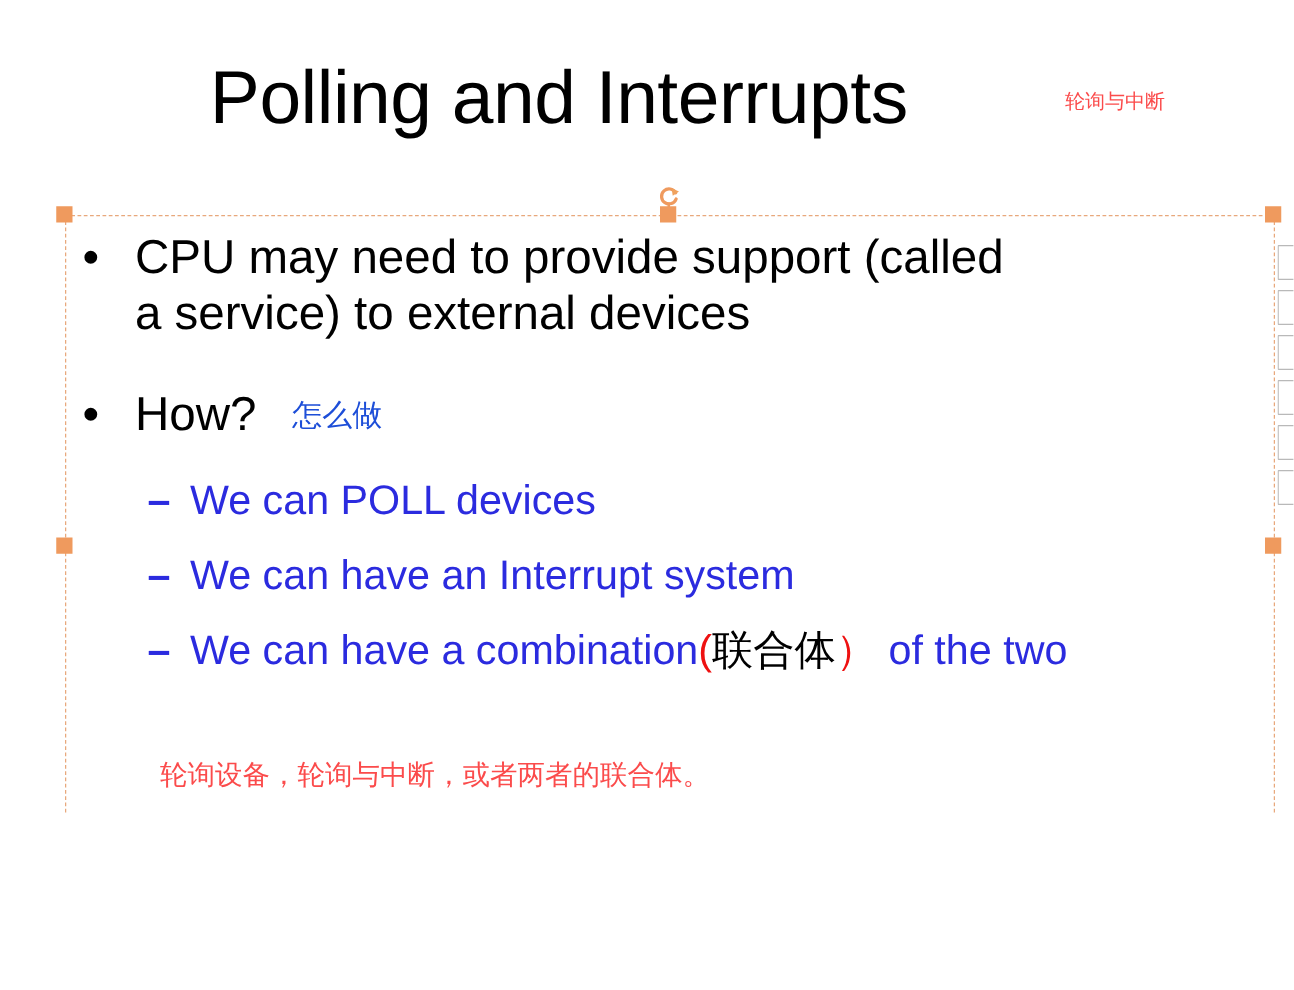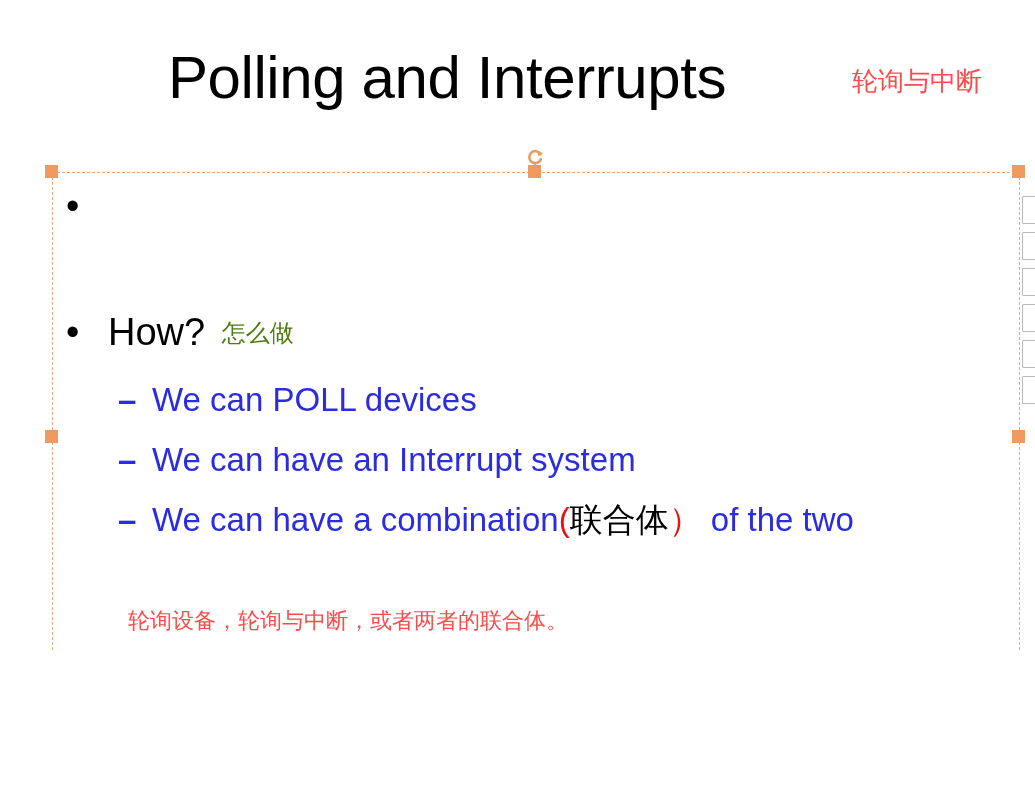--- a/index.html
+++ b/index.html
@@ -41,21 +41,21 @@
     font-weight: 400;
     color: #000000;
     white-space: nowrap;
     letter-spacing: -0.4px;
   }
   #title-note {
     position: absolute;
     left: 800px;
     top: 25px;
     font-family: "DejaVu Sans", sans-serif;
-    font-size: 26px;
+    font-size: 16px;
     line-height: 28px;
     color: #fb4b4b;
     white-space: nowrap;
   }
 
   
   #content-placeholder {
     position: absolute;
     left: 52px;
     top: 172px;
@@ -148,21 +148,21 @@
 
   
   #bullet1 { position: absolute; left: 0;   top: 6px;   width: 700px; }
   #note1   { position: absolute; left: 662px; top: 250px; width: 320px;
              font-family: "DejaVu Sans", sans-serif; font-size: 22px;
              line-height: 30px; color: #fb4b4b; }
   #note1 .en-bold { font-weight: 700; font-family: "Liberation Sans", sans-serif; }
 
   #bullet2 { position: absolute; left: 0;   top: 132px; width: 520px; }
   #note2   { display: inline; font-family: "DejaVu Sans", sans-serif;
-             font-size: 24px; color: #4d7c0f; margin-left: 6px;
+             font-size: 24px; color: #1d4ed8; margin-left: 18px;
              vertical-align: 4px; }
 
   #sub1 { position: absolute; left: 0; top: 202px; width: 900px; }
   #sub2 { position: absolute; left: 0; top: 262px; width: 900px; }
   #sub3 { position: absolute; left: 0; top: 322px; width: 900px; }
 
   #note3 { position: absolute; left: 68px; top: 428px;
            font-family: "DejaVu Sans", sans-serif; font-size: 22px;
            line-height: 30px; color: #fb4b4b; white-space: nowrap; }
 
@@ -233,20 +233,21 @@
   <div class="handle h-ml"></div>
   <div class="handle h-mr"></div>
   <div class="handle h-bl"></div>
   <div class="handle h-bc"></div>
   <div class="handle h-br"></div>
 
   <div id="body-text">
 
     <div id="bullet1" class="lvl1">
       <span class="bullet-mark">•</span>
+      <span>CPU may need to provide support (called a service) to external devices</span>
     </div>
 
     <div id="bullet2" class="lvl1">
       <span class="bullet-mark">•</span>
       <span>How?</span>
       <span id="note2">怎么做</span>
     </div>
 
     <div id="sub1" class="lvl2">
       <span class="dash-mark">–</span>

